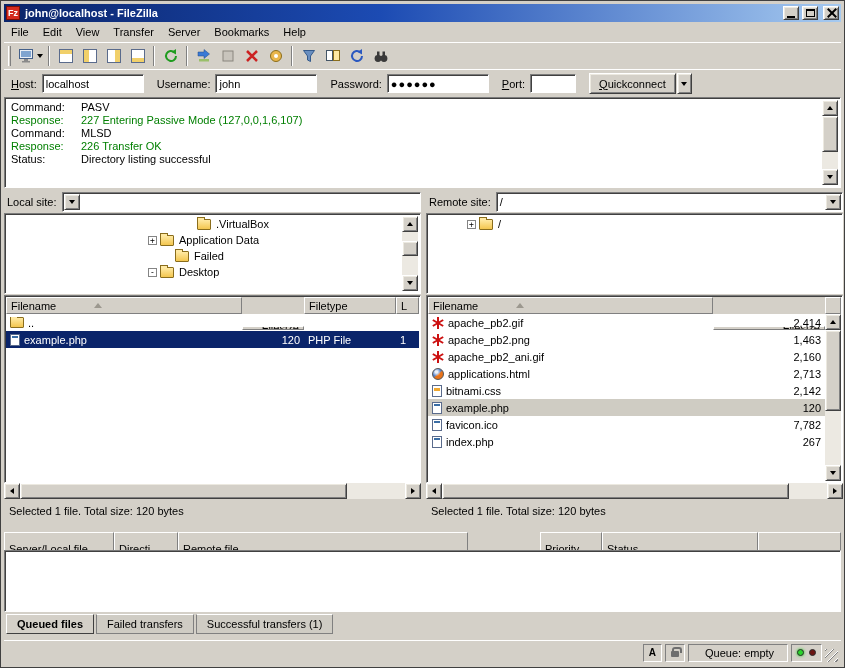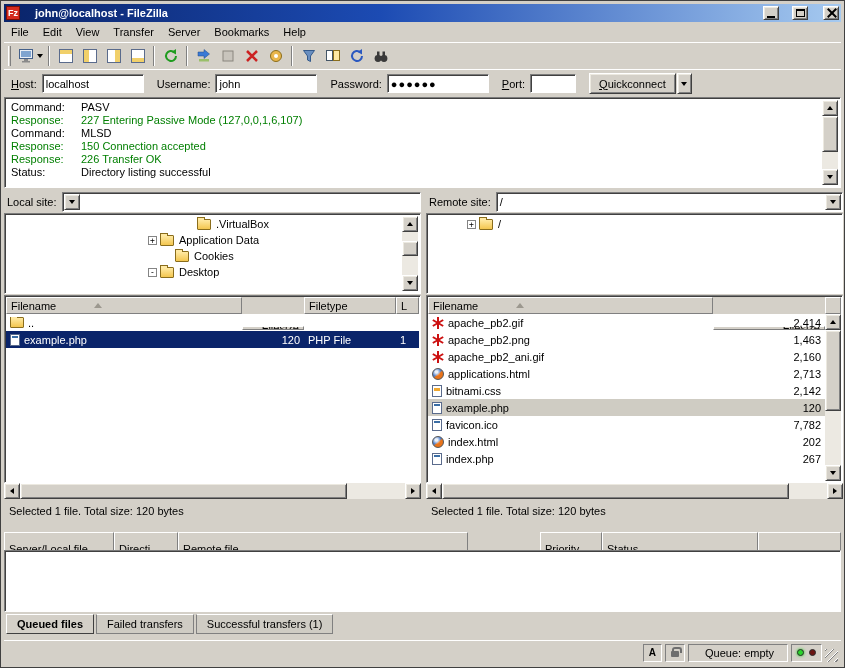--- a/index.html
+++ b/index.html
@@ -3,21 +3,21 @@
 <meta charset="utf-8">
 <style>
   *{margin:0;padding:0;box-sizing:border-box;}
   html,body{background:#9a9a9a;}
   body{font-family:"Liberation Sans",sans-serif;font-size:11px;color:#000;}
   .window{position:relative;width:845px;height:668px;background:#d4d0c8;border:1px solid #404040;overflow:hidden;}
 
   
   .titlebar{position:absolute;left:3px;top:3px;right:3px;height:18px;
     background:linear-gradient(90deg,#0a246a 0%,#1c4bb3 45%,#a6caf0 100%);
-    display:flex;align-items:center;gap:13px;padding:0 2px;}
+    display:flex;align-items:center;gap:3px;padding:0 2px;}
   .app-logo{width:14px;height:14px;background:#d42b1e;color:#fff;font-weight:bold;font-size:9px;
     line-height:13px;text-align:center;border:1px solid #7a0f08;flex:none;}
   .title-text{color:#fff;font-weight:bold;flex:1;padding-left:2px;white-space:nowrap;}
   .cap-btn{width:16px;height:14px;background:#d4d0c8;border:1px solid;border-color:#fff #404040 #404040 #fff;
     box-shadow:inset 1px 1px 0 #ece9e0,inset -1px -1px 0 #808080;display:flex;align-items:center;justify-content:center;flex:none;}
   .cap-close{margin-left:2px;}
   .g-min{width:8px;height:2px;background:#000;margin-top:7px;}
   .g-max{width:9px;height:8px;border:1px solid #000;border-top-width:2px;}
   .g-x{position:relative;width:10px;height:10px;}
   .g-x::before,.g-x::after{content:"";position:absolute;left:4.5px;top:-1px;width:2px;height:12px;background:#000;}
@@ -318,23 +318,20 @@
         </div>
 
         <div class="log-line log-response">
           <span class="log-label">Response:</span><span class="log-text">227 Entering Passive Mode (127,0,0,1,6,107)</span>
         </div>
 
         <div class="log-line log-command">
           <span class="log-label">Command:</span><span class="log-text">MLSD</span>
         </div>
 
-        <div class="log-line log-response">
-          <span class="log-label">Response:</span><span class="log-text">150 Connection accepted</span>
-        </div>
 
         <div class="log-line log-response">
           <span class="log-label">Response:</span><span class="log-text">226 Transfer OK</span>
         </div>
 
         <div class="log-line log-status">
           <span class="log-label">Status:</span><span class="log-text">Directory listing successful</span>
         </div>
       </div>
     <div class="sbv">
@@ -379,21 +376,21 @@
 
         <div class="tree-item" style="padding-left: 109px;">
           <span class="expander">+</span>
           <span class="icon-folder"></span>
           <span class="tree-label">Application Data</span>
         </div>
 
         <div class="tree-item" style="padding-left: 124px;">
           <span class="expander" style="visibility: hidden;"></span>
           <span class="icon-folder"></span>
-          <span class="tree-label">Cookies</span>
+          <span class="tree-label">Failed</span>
         </div>
 
         <div class="tree-item" style="padding-left: 109px;">
           <span class="expander">-</span>
           <span class="icon-folder"></span>
           <span class="tree-label">Desktop</span>
         </div>
       </div>
     <div class="sbv">
       <div class="sbtn">
@@ -513,27 +510,20 @@
         </div>
 
         <div class="frow">
           <span class="fcell c-rn">
             <span class="ficon icon-page"></span>
             <span>favicon.ico</span>
           </span>
           <span class="fcell c-rs num">7,782</span>
         </div>
 
-        <div class="frow">
-          <span class="fcell c-rn">
-            <span class="ficon icon-ball"></span>
-            <span>index.html</span>
-          </span>
-          <span class="fcell c-rs num">202</span>
-        </div>
 
         <div class="frow">
           <span class="fcell c-rn">
             <span class="ficon icon-page"></span>
             <span>index.php</span>
           </span>
           <span class="fcell c-rs num">267</span>
         </div>
       </div>
     <div class="sbv">

